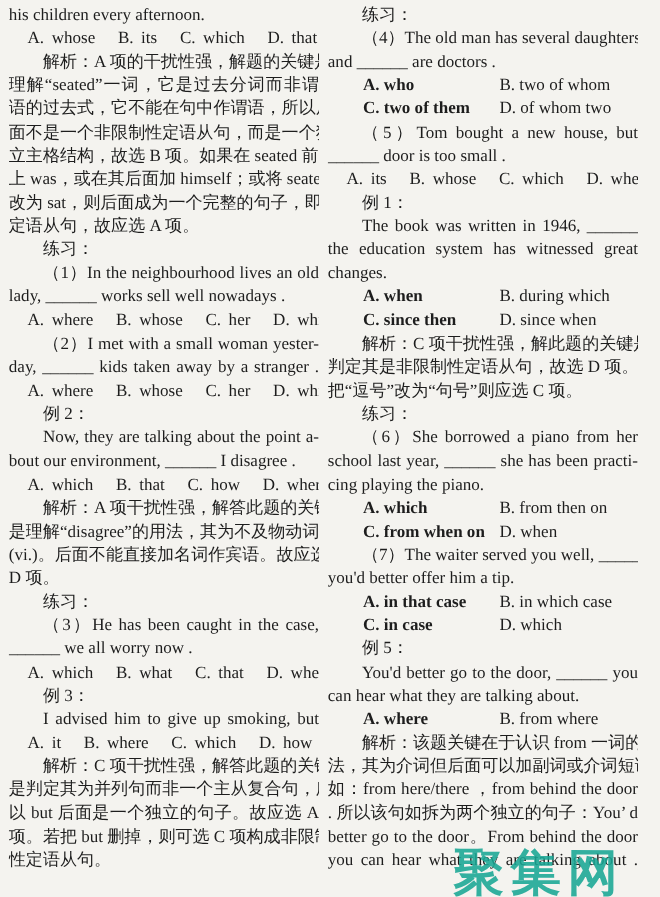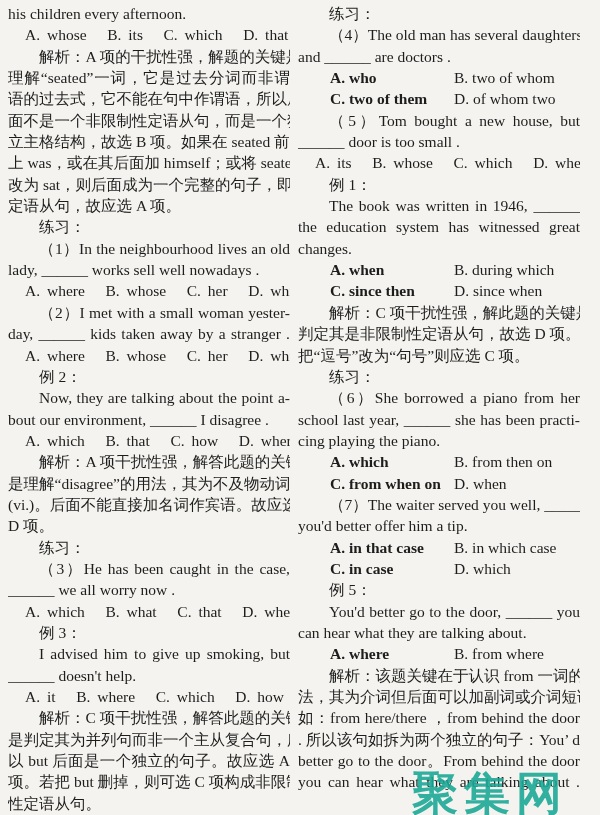--- a/index.html
+++ b/index.html
@@ -90,21 +90,20 @@
       <div class="line ind j">解析：A 项干扰性强，解答此题的关键</div>
       <div class="line p0 j">是理解“disagree”的用法，其为不及物动词</div>
       <div class="line p0 j">(vi.)。后面不能直接加名词作宾语。故应选</div>
       <div class="line p0">D 项。</div>
       <div class="line ind">练习：</div>
       <div class="line ind j">（3）He has been caught in the case,</div>
       <div class="line p0">______ we all worry now .</div>
       <div class="line opt">A. which   B. what   C. that   D. where</div>
       <div class="line ind">例 3：</div>
       <div class="line ind j">I advised him to give up smoking, but</div>
-      <div class="line p0">______ doesn't help.</div>
       <div class="line opt">A. it   B. where   C. which   D. how</div>
       <div class="line ind j">解析：C 项干扰性强，解答此题的关键</div>
       <div class="line p0 j">是判定其为并列句而非一个主从复合句，所</div>
       <div class="line p0 j">以 but 后面是一个独立的句子。故应选 A</div>
       <div class="line p0 j">项。若把 but 删掉，则可选 C 项构成非限制</div>
       <div class="line p0">性定语从句。</div>
     </div>
   <div class="col">
       <div class="line ind">练习：</div>
       <div class="line ind j">（4）The old man has several daughters,</div>

